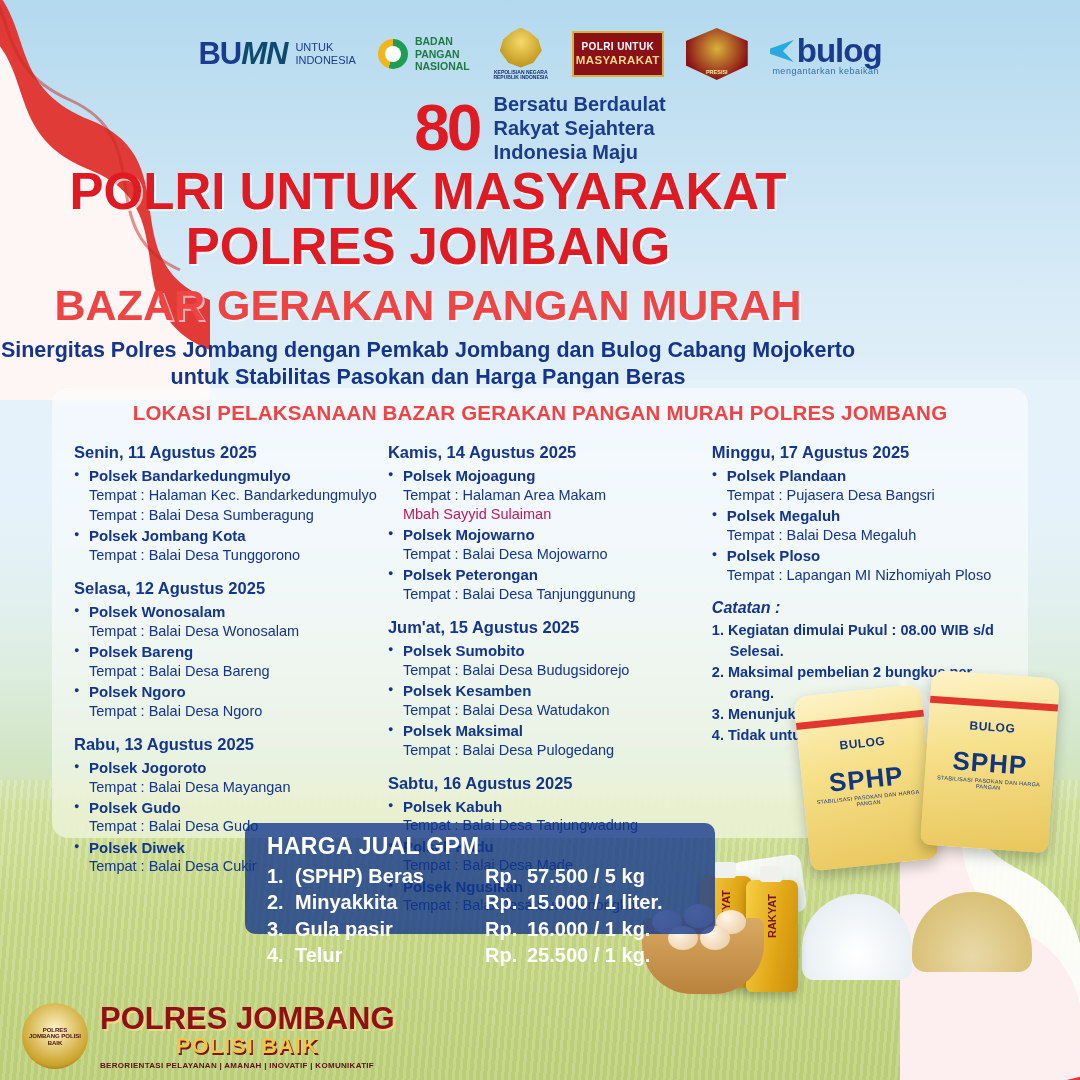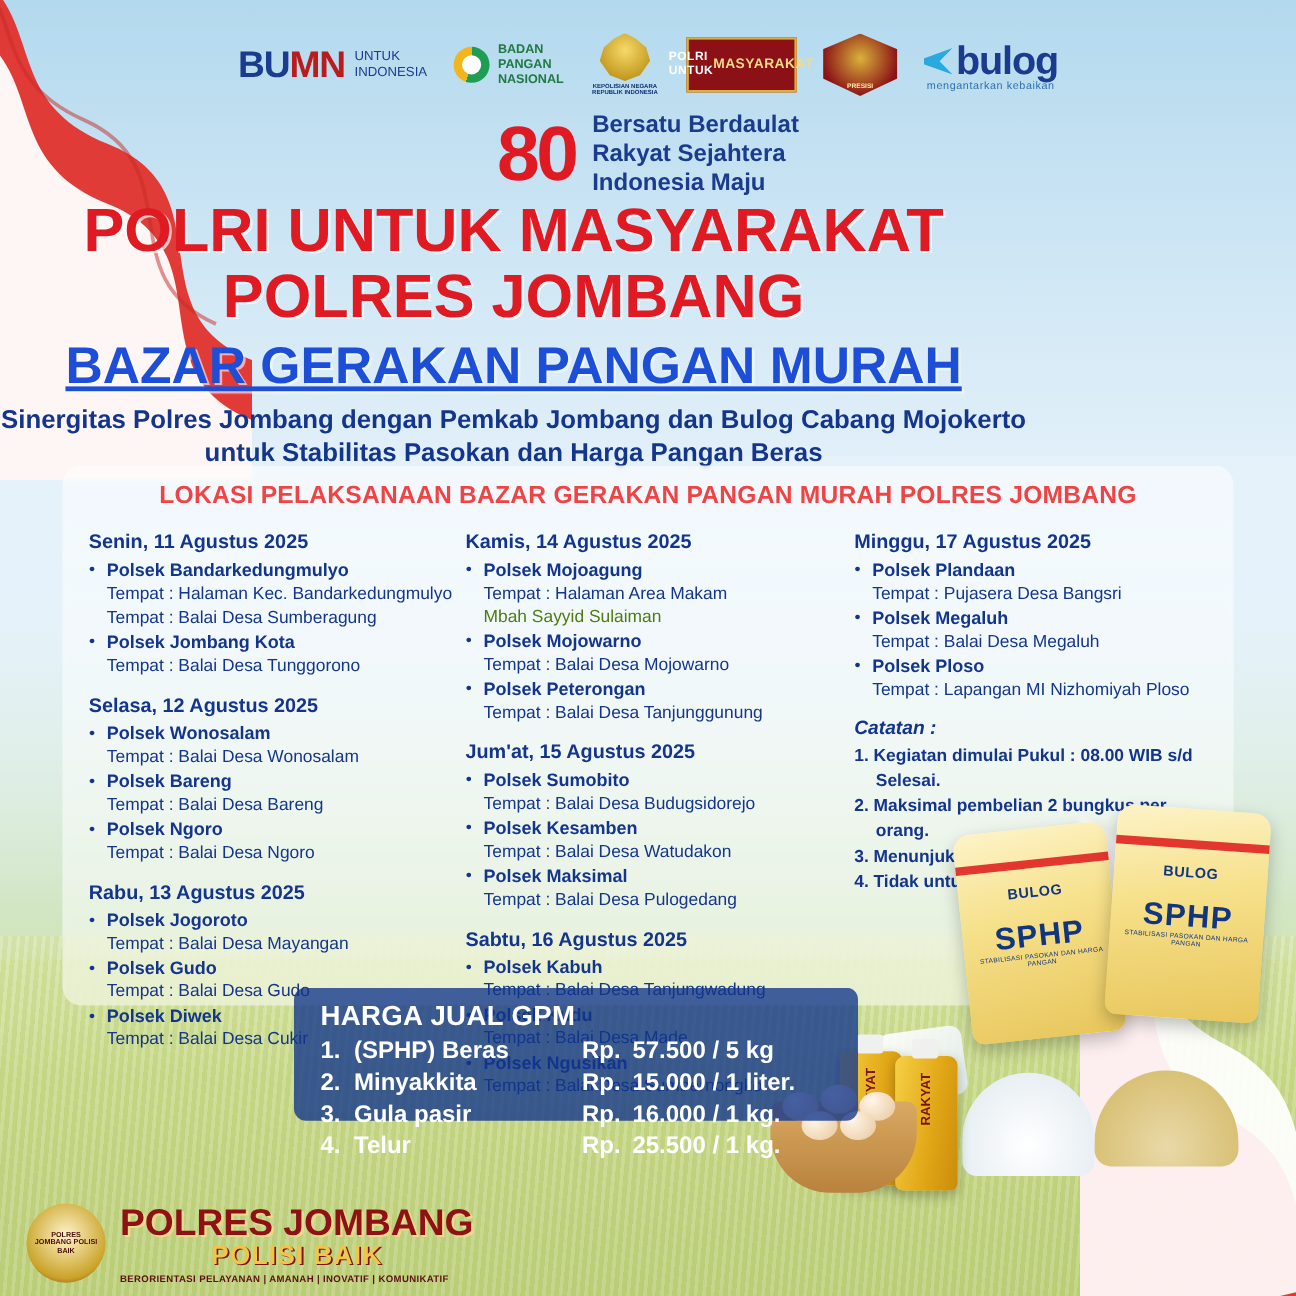--- a/index.html
+++ b/index.html
@@ -49,21 +49,21 @@
 
   
   .logos {
     position: absolute; left: 0; top: 18px; width: 1080px; height: 72px;
     display: flex; align-items: center; justify-content: center; gap: 22px;
   }
   .logo-bumn { display: flex; align-items: center; gap: 8px; }
   .bumn-word {
     font-size: 31px; font-weight: bold; letter-spacing: -1px; color: #1b3b8f;
   }
-  .bumn-word .m { color: #b91c1c; }
+  .bumn-word .m { color: #0c4a6e; font-style: italic; }
   .bumn-sub { font-size: 11px; font-weight: normal; color: #1b3b8f; line-height: 1.15; }
 
   .logo-bpn { display: flex; align-items: center; gap: 7px; }
   .bpn-mark {
     width: 30px; height: 30px; border-radius: 50%;
     background: conic-gradient(#1f9d55 0 55%, #f2b51c 55% 100%);
     position: relative;
   }
   .bpn-mark:after {
     content:""; position:absolute; left:7px; top:7px; width:16px; height:16px;
@@ -75,21 +75,21 @@
     width: 58px; height: 58px; display:flex; flex-direction: column; align-items:center; justify-content:center;
   }
   .lambang-shape {
     width: 42px; height: 40px; background: radial-gradient(circle at 50% 35%, #f6d96b, #c49a20 70%, #8a6c10);
     clip-path: polygon(50% 0%, 72% 12%, 92% 30%, 100% 58%, 80% 88%, 50% 100%, 20% 88%, 0% 58%, 8% 30%, 28% 12%);
   }
   .lambang-text { font-size: 5px; font-weight: bold; color: #12306e; text-align:center; line-height:1.1; margin-top:2px;}
 
   .logo-polri-box {
     width: 92px; height: 46px; background: #8b1116; border: 2px solid #d8b23a;
-    color: #fff; display:flex; align-items:center; justify-content:center;
+    color: #fff; display:flex; flex-direction:column; align-items:center; justify-content:center;
     font-size: 10px; font-weight: bold; letter-spacing: .4px; line-height: 1.25;
   }
   .logo-polri-box .second { color: #f2d98c; font-size: 11.5px; }
 
   .logo-presisi {
     width: 62px; height: 52px; background: radial-gradient(circle at 50% 40%, #d8b23a, #8b1116 72%);
     clip-path: polygon(50% 0, 100% 25%, 100% 72%, 50% 100%, 0 72%, 0 25%);
     display:flex; align-items:flex-end; justify-content:center;
   }
   .presisi-label { font-size: 5.5px; color:#ffe9a8; font-weight:bold; margin-bottom:5px; }
@@ -118,23 +118,22 @@
   .h1 {
     font-size: 51px; font-weight: bold; color: #e01a22; letter-spacing: 0px;
     text-shadow: 2px 2px 0 rgba(255,255,255,.7);
     line-height: 1.05;
   }
   .h2 {
     font-size: 51px; font-weight: bold; color: #e01a22; letter-spacing: 0px;
     text-shadow: 2px 2px 0 rgba(255,255,255,.7); line-height: 1.1;
   }
   .h3 {
-    font-size: 43px; font-weight: bold; color: #1d4ed8; margin-top: 6px;
+    font-size: 43px; font-weight: bold; color: #ef4444; margin-top: 6px;
     text-shadow: 2px 2px 0 rgba(255,255,255,.6);
-    text-decoration: underline;
   }
   .sub1, .sub2 {
     font-size: 21.5px; font-weight: bold; color: #13358c; margin-top: 8px;
   }
   .sub2 { margin-top: 2px; }
 
   
   .panel {
     position: absolute; left: 52px; top: 388px; width: 976px; height: 450px;
     background: rgba(255,255,255,0.50);
@@ -160,21 +159,21 @@
     color: #13358c; font-weight: bold; font-size: 15px; line-height: 1.32;
     position: relative; padding-left: 15px;
   }
   .ent-name:before {
     content: "●"; position: absolute; left: 0; top: 0; font-size: 9px; color: #13358c;
     line-height: 1.9;
   }
   .ent-place {
     color: #13358c; font-size: 14.5px; line-height: 1.32; padding-left: 15px;
   }
-  .ent-place2 { color: #4d7c0f; font-size: 14.5px; line-height: 1.32; padding-left: 15px; }
+  .ent-place2 { color: #be185d; font-size: 14.5px; line-height: 1.32; padding-left: 15px; }
 
   .catatan-title {
     color: #13358c; font-weight: bold; font-style: italic; font-size: 16px; margin: 14px 0 3px 0;
   }
   .catatan-item {
     color: #13358c; font-weight: bold; font-size: 14.5px; line-height: 1.45;
     padding-left: 18px; text-indent: -18px;
   }
 
   

